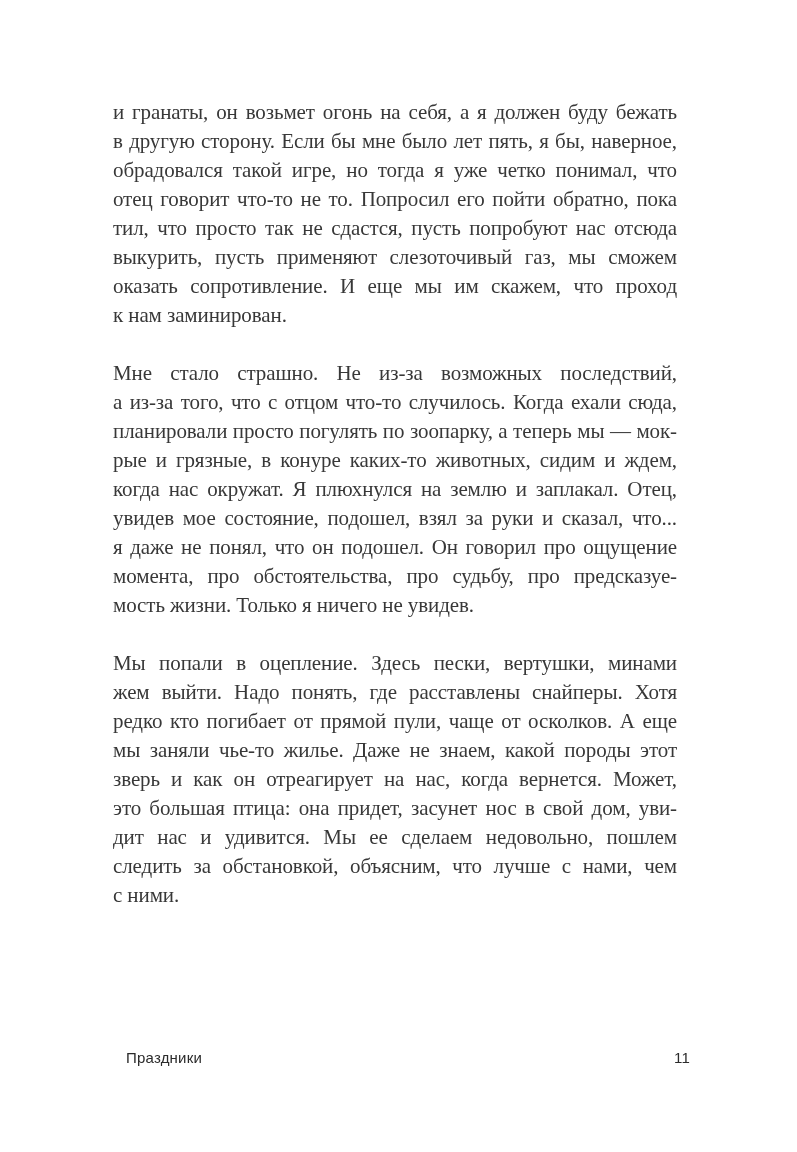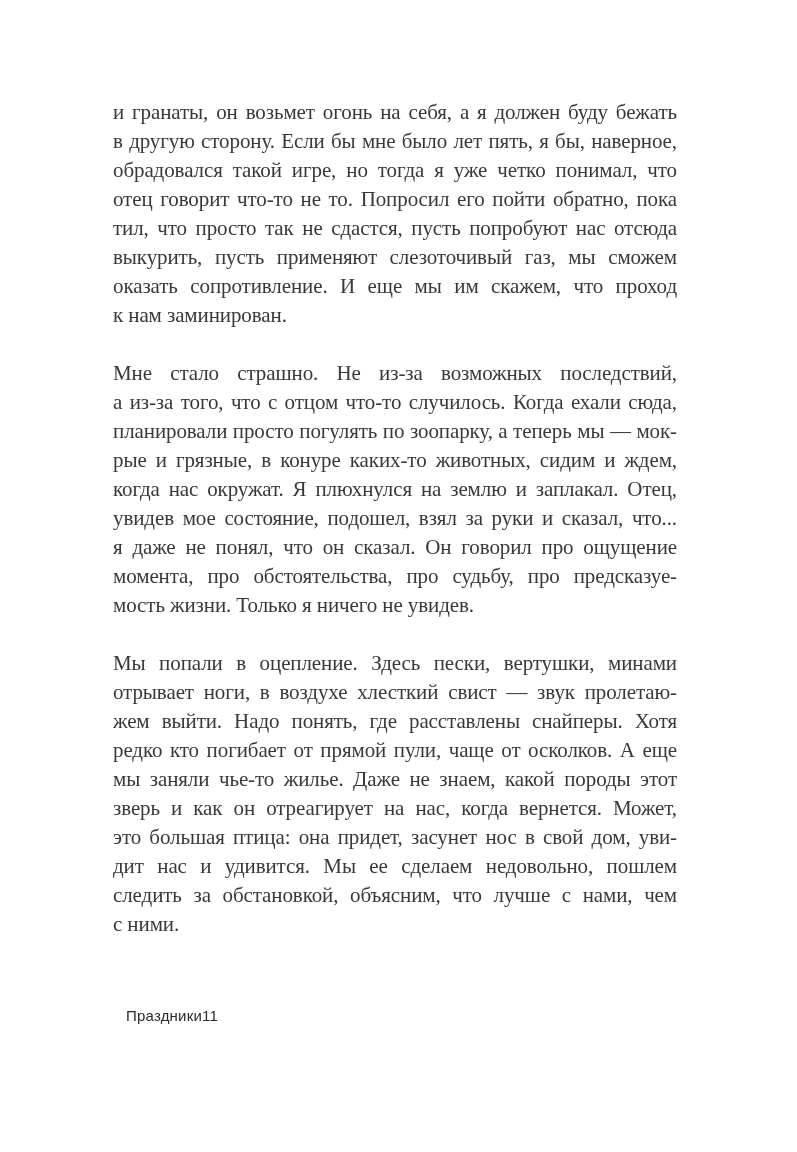--- a/index.html
+++ b/index.html
@@ -42,23 +42,24 @@
     overflow: hidden;
     white-space: normal;
   }
   .line.last {
     text-align-last: left;
   }
   .footer {
     position: absolute;
     left: 126px;
     width: 564px;
-    top: 1004px;
+    top: 1046px;
     height: 22px;
     display: flex;
+    justify-content: space-between;
     align-items: center;
     font-family: "Liberation Sans", sans-serif;
     font-size: 15px;
     color: #2b2b2b;
     letter-spacing: 0.2px;
   }
 </style>
 </head>
 <body>
 
@@ -75,27 +76,26 @@
         <div class="line">оказать сопротивление. И еще мы им скажем, что проход</div>
         <div class="line last">к нам заминирован.</div>
       </div>
       <div class="paragraph">
         <div class="line">Мне стало страшно. Не из-за возможных последствий,</div>
         <div class="line">а из-за того, что с отцом что-то случилось. Когда ехали сюда,</div>
         <div class="line">планировали просто погулять по зоопарку, а теперь мы — мок-</div>
         <div class="line">рые и грязные, в конуре каких-то животных, сидим и ждем,</div>
         <div class="line">когда нас окружат. Я плюхнулся на землю и заплакал. Отец,</div>
         <div class="line">увидев мое состояние, подошел, взял за руки и сказал, что...</div>
-        <div class="line">я даже не понял, что он сказал. Он говорил про ощущение</div>
+        <div class="line">я даже не понял, что он подошел. Он говорил про ощущение</div>
         <div class="line">момента, про обстоятельства, про судьбу, про предсказуе-</div>
         <div class="line last">мость жизни. Только я ничего не увидев.</div>
       </div>
       <div class="paragraph">
         <div class="line">Мы попали в оцепление. Здесь пески, вертушки, минами</div>
-        <div class="line">отрывает ноги, в воздухе хлесткий свист — звук пролетаю-</div>
         <div class="line">жем выйти. Надо понять, где расставлены снайперы. Хотя</div>
         <div class="line">редко кто погибает от прямой пули, чаще от осколков. А еще</div>
         <div class="line">мы заняли чье-то жилье. Даже не знаем, какой породы этот</div>
         <div class="line">зверь и как он отреагирует на нас, когда вернется. Может,</div>
         <div class="line">это большая птица: она придет, засунет нос в свой дом, уви-</div>
         <div class="line">дит нас и удивится. Мы ее сделаем недовольно, пошлем</div>
         <div class="line">следить за обстановкой, объясним, что лучше с нами, чем</div>
         <div class="line last">с ними.</div>
       </div>
     </div>

